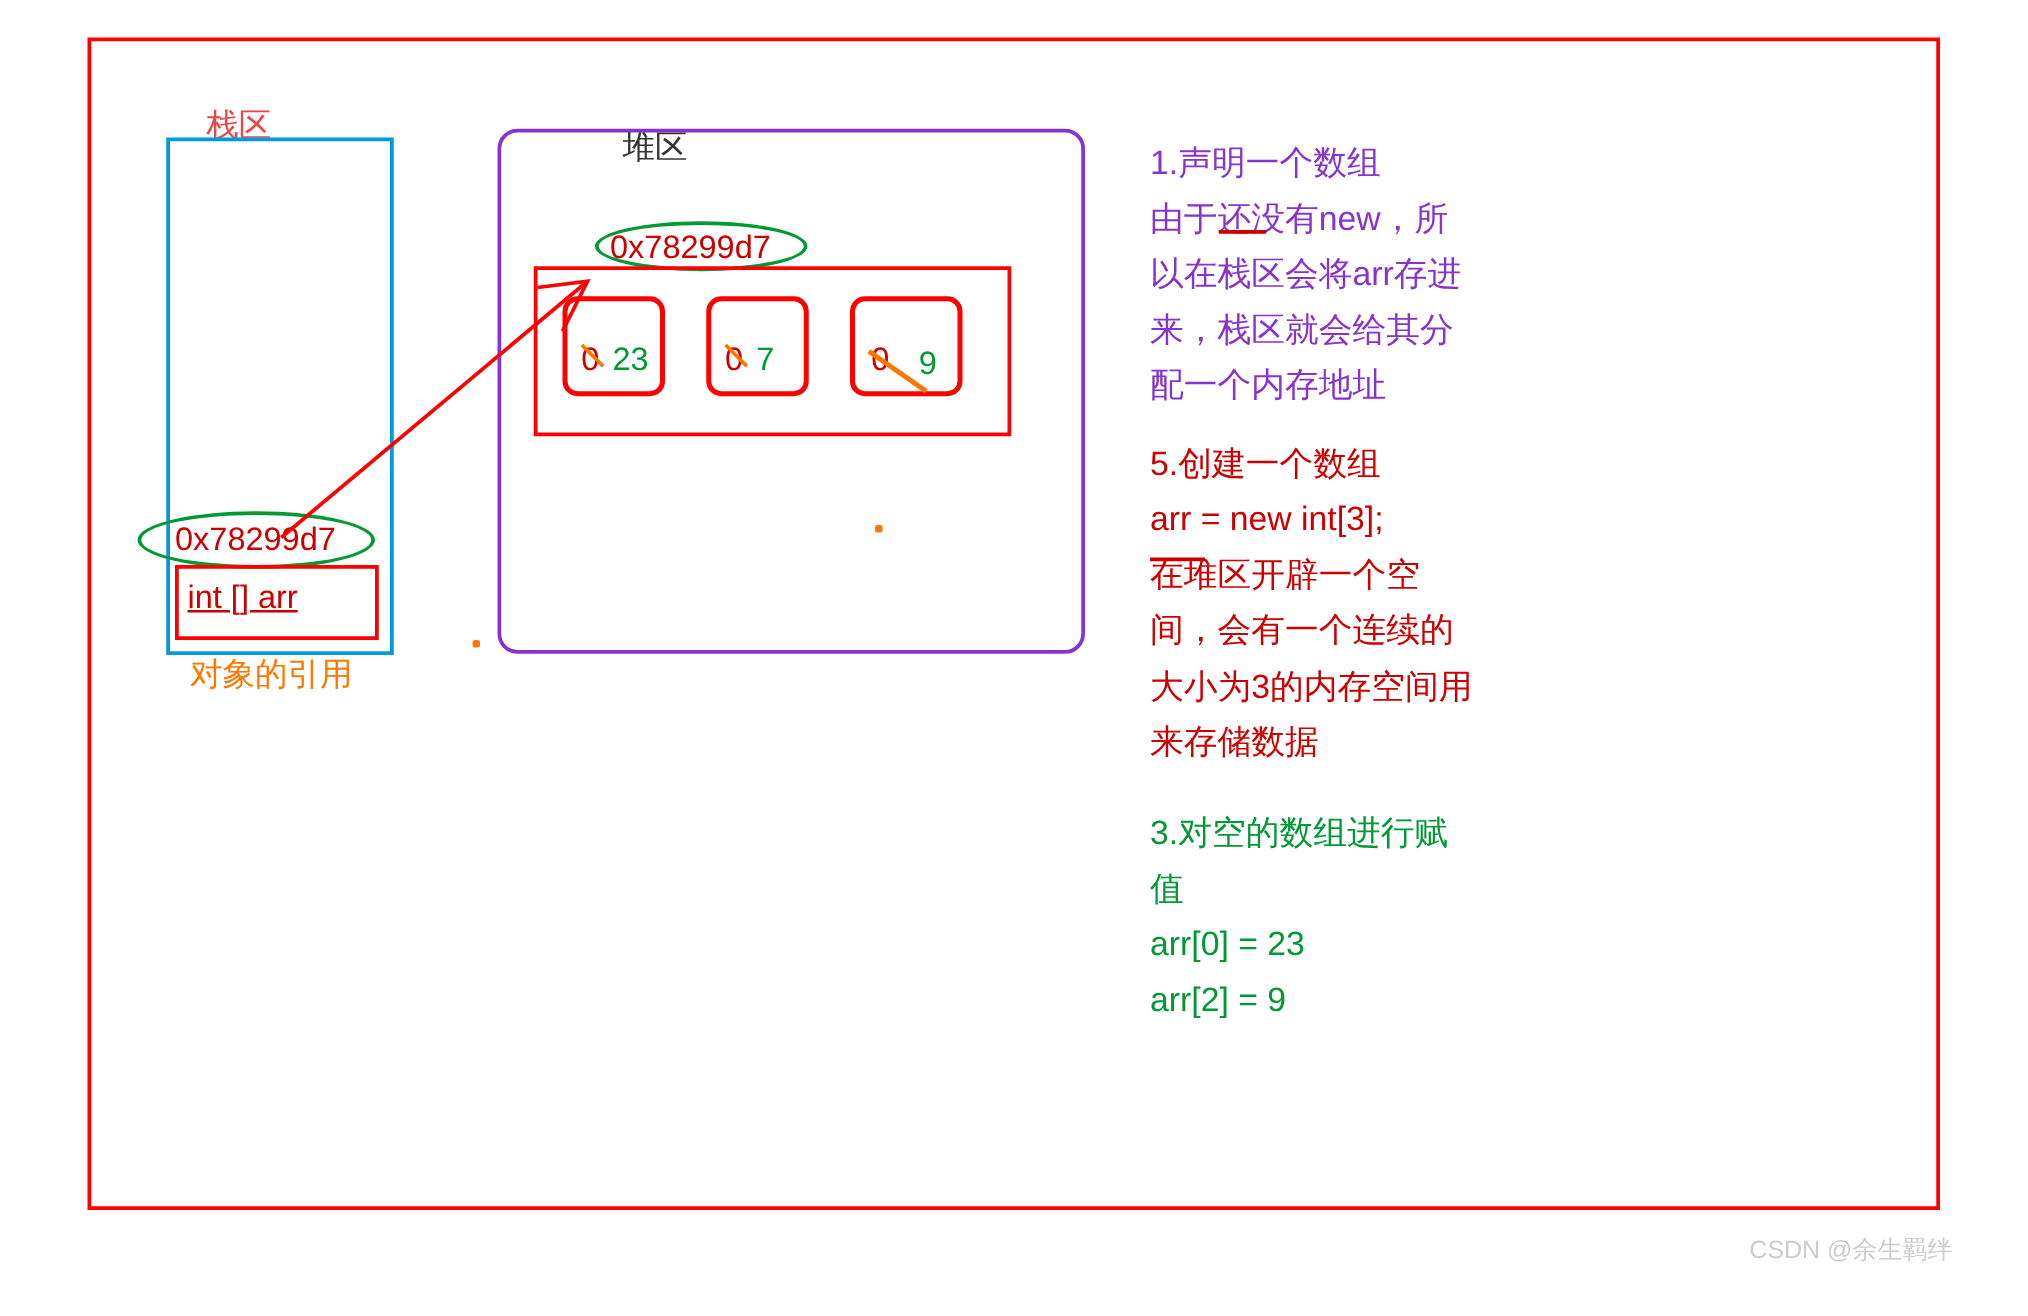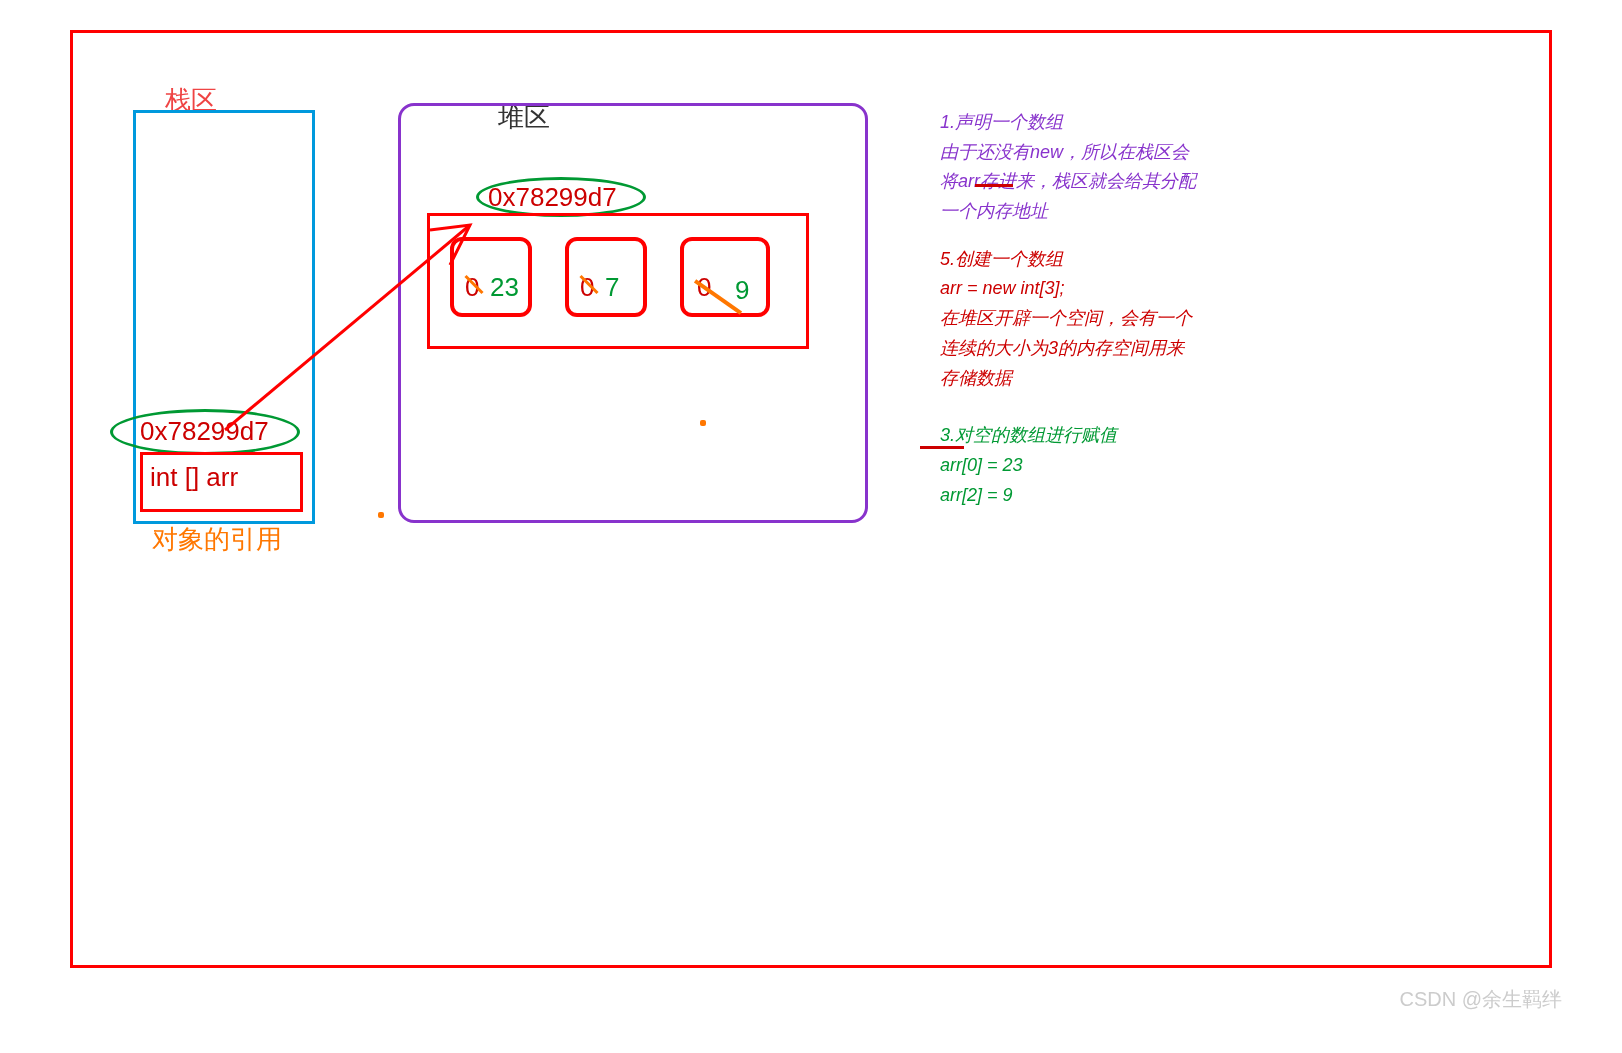--- a/index.html
+++ b/index.html
@@ -56,20 +56,21 @@
       width: 163px;
       height: 60px;
       border: 3px solid #ff0000;
     }
     .stack-inner-text {
       position: absolute;
       left: 150px;
       top: 462px;
       font-size: 26px;
       color: #cc0000;
+      text-decoration: underline;
     }
     .stack-ref-label {
       position: absolute;
       left: 152px;
       top: 522px;
       font-size: 26px;
       color: #ff7700;
     }
     .heap-label {
       position: absolute;
@@ -147,26 +148,25 @@
       transform: rotate(35deg);
     }
     .arrow-svg {
       position: absolute;
       left: 0;
       top: 0;
       pointer-events: none;
     }
     .explain {
       position: absolute;
-      left: 940px;
+      left: 920px;
       top: 108px;
       width: 260px;
-      font-size: 18px;
+      font-size: 27px;
       line-height: 1.65;
-      font-style: italic;
     }
     .sec1 { color: #8833cc; }
     .sec2 { color: #cc0000; margin-top: 18px; }
     .sec3 { color: #009933; margin-top: 28px; }
     .underline-arr-1 {
       position: absolute;
       left: 975px;
       top: 184px;
       width: 38px;
       height: 3px;

